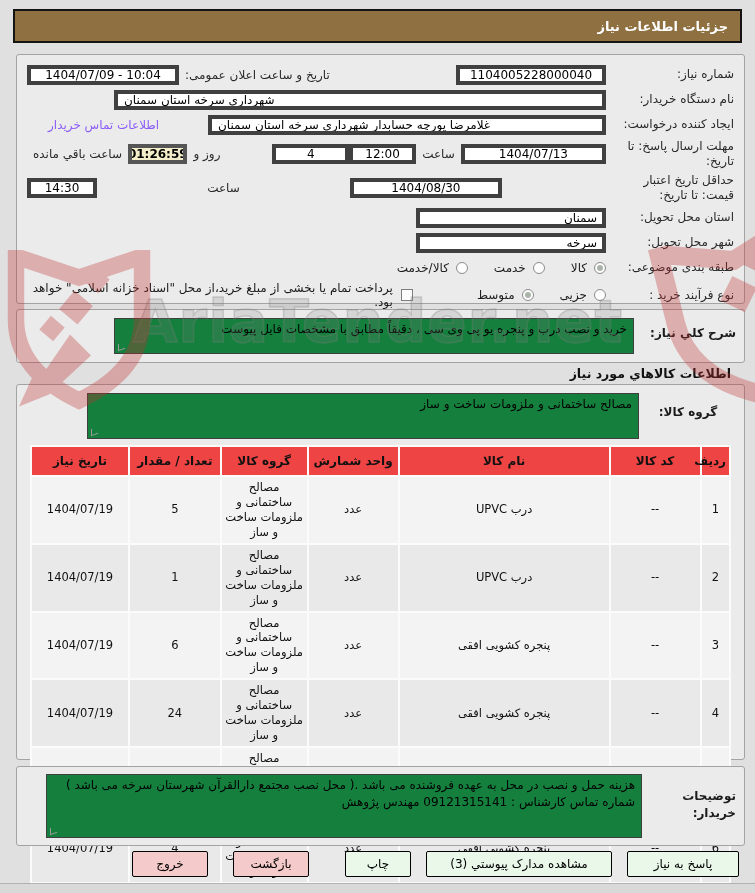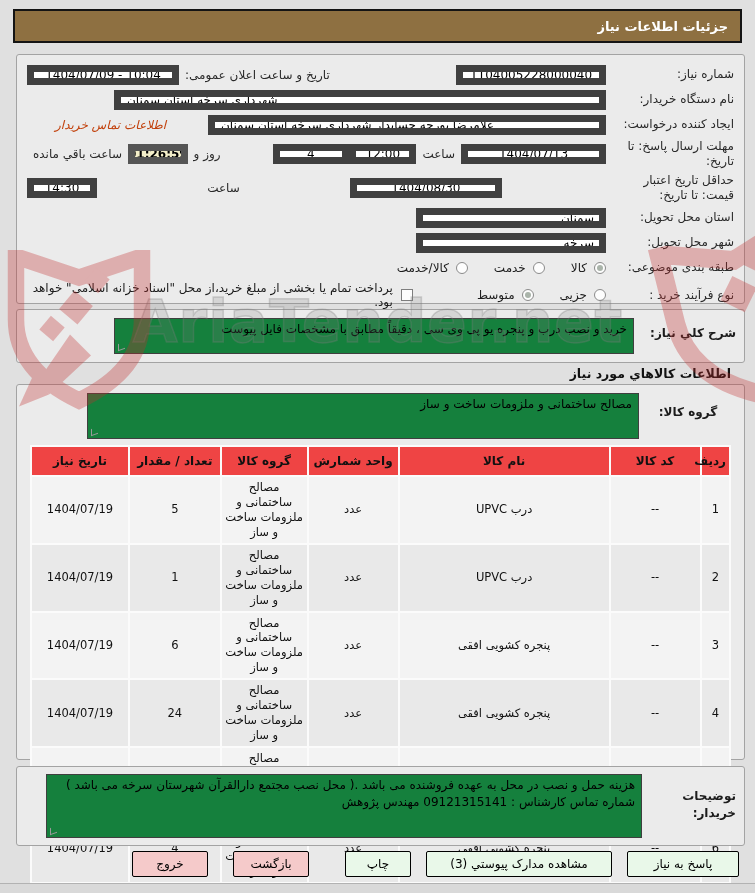--- a/index.html
+++ b/index.html
@@ -37,30 +37,30 @@
   .panel-notes{top:766px;height:80px;padding:7px 8px;}
   .section-heading{
     position:absolute;top:366px;right:24px;
     font-weight:bold;font-size:12.5px;color:#111;
   }
   
   .row{display:flex;align-items:center;min-height:23px;margin:2px 0;}
   .row.tall{min-height:32px;justify-content:space-between;}
   .lbl{flex:none;width:122px;padding-left:6px;color:#2a2a2a;line-height:1.25;}
   .box{
-    box-sizing:border-box;background:#fff;border:7px solid #404040;
+    box-sizing:border-box;background:#fff;border:4px solid #404040;
     height:20px;display:flex;align-items:center;justify-content:center;
     font-size:12px;color:#000;overflow:hidden;white-space:nowrap;
   }
   .box.right{justify-content:flex-end;padding-left:6px;padding-right:4px;}
   .box.start{justify-content:flex-start;padding-right:5px;}
   .countdown{background:#f3eec9;font-weight:bold;border-color:#555;}
   .inline-lbl{margin:0 6px;color:#2a2a2a;white-space:nowrap;}
   .push-left{margin-inline-start:auto;display:flex;align-items:center;}
-  .link{color:#c2410c;margin-inline-start:auto;margin-left:28px;cursor:pointer;white-space:nowrap;font-style:italic;}
+  .link{color:#8b5cf6;margin-inline-start:auto;margin-left:21px;cursor:pointer;white-space:nowrap;}
   
   .radio-item{display:flex;align-items:center;gap:7px;margin-inline-end:26px;}
   .radio{flex:none;width:12px;height:12px;border:1px solid #8b8b8b;border-radius:50%;
     background:#fdfdfd;position:relative;box-sizing:border-box;}
   .radio.on::after{content:"";position:absolute;inset:2px;border-radius:50%;background:#aab4aa;}
   .checkbox{flex:none;width:12px;height:12px;border:1px solid #7e7e7e;background:#fdfdfd;box-sizing:border-box;}
   .chk-group{display:flex;align-items:center;gap:8px;margin-inline-start:38px;}
   
   .ta{
     position:relative;box-sizing:border-box;background:#15803d;border:1px solid #3f3f3f;

